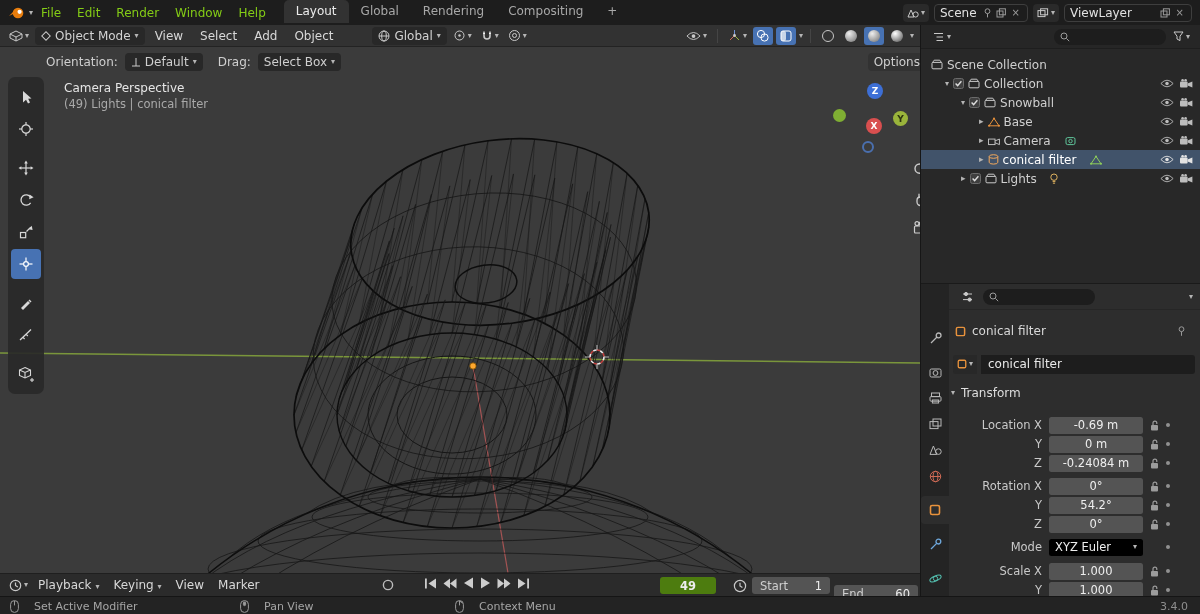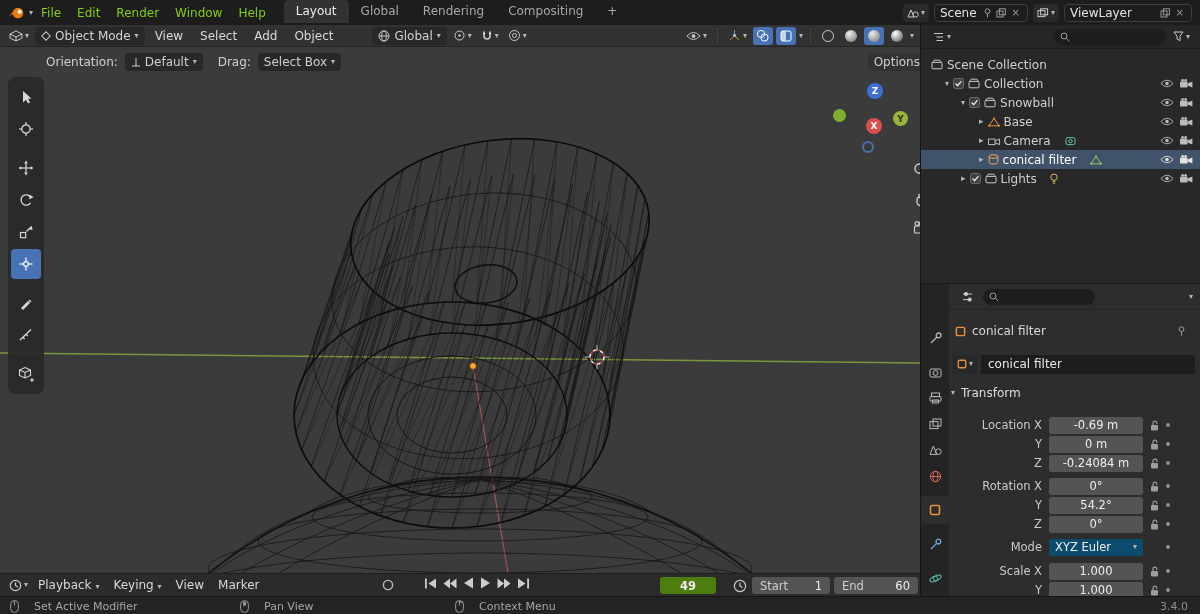--- a/index.html
+++ b/index.html
@@ -73,21 +73,21 @@
 .crumb{position:absolute;left:34px;top:40px;display:flex;align-items:center;gap:6px;color:#d8d8d8}
 .namerow{position:absolute;left:32px;top:70px;width:242px;height:20px;display:flex;align-items:center;gap:4px}
 .namesel{display:flex;align-items:center;gap:2px;background:#282828;border-radius:3px 0 0 3px;height:19px;padding:0 4px}
 .namein{flex:1;height:19px;background:#1d1d1d;border:none;border-radius:0 3px 3px 0;color:#e8e8e8;
   padding:0 7px;font-size:12px;outline:none;font-family:inherit}
 .secthdr{position:absolute;left:30px;top:102px;display:flex;align-items:center;gap:6px;color:#dedede}
 .trow{position:absolute;left:28px;width:252px;height:18px;display:flex;align-items:center}
 .trow .lbl{width:100px;text-align:right;padding-right:7px;color:#c9c9c9;font-size:11.5px}
 .val{width:94px;height:17px;background:#545454;border-radius:2.5px;color:#eeeeee;font-size:11.5px;
   display:flex;align-items:center;justify-content:center}
-.val.dd{justify-content:space-between;padding:0 6px;background:#0c4a6e}
+.val.dd{justify-content:space-between;padding:0 6px;background:#000000}
 .kdot{width:4px;height:4px;border-radius:50%;background:#909090;margin-left:7px}
 .lock{margin-left:7px;display:flex}
 
 .statusbar{position:absolute;left:0;top:596px;width:1200px;height:18px;background:#232323;
   border-top:1px solid #151515;font-size:11px;color:#a5a5a5;z-index:40}
 .sbi{position:absolute;top:0;height:18px;display:flex;align-items:center;gap:15px}
 </style>
 </head>
 <body>
 
@@ -452,20 +452,24 @@
       <span class="pill">
         <span>Select Box</span>
         <span class="caret">▾</span>
       </span>
       <span class="pill" style="margin-left:auto;background:#2f2f2fb0">
         <span>Options</span>
         <span class="caret">▾</span>
       </span>
     </div>
 
+    <div class="vp-ov">
+      <div class="t1">Camera Perspective</div>
+      <div class="t2">(49) Lights | conical filter</div>
+    </div>
 
     <div class="toolbar">
       <span class="tool">
           <svg width="16" height="16" viewBox="0 0 16 16">
             <path d="M5 2 L5 13.5 L8 10.8 L10 14.5 L12 13.5 L10.2 9.8 L13.5 9.5 Z" fill="#d8d8d8"></path>
           </svg>
         </span>
       <span class="tool">
           <svg width="16" height="16" viewBox="0 0 16 16" fill="none" stroke="#d8d8d8" stroke-width="1.2">
             <circle cx="8" cy="8" r="4.2"></circle>
@@ -622,21 +626,21 @@
     <span style="position:absolute;left:733px;top:5px">
       <svg width="14" height="14" viewBox="0 0 14 14" fill="none" stroke="#c9c9c9" stroke-width="1.2">
           <circle cx="7" cy="7" r="5.6"></circle>
           <path d="M7 3.8 V7 L9.4 8.6"></path>
         </svg>
     </span>
     <span class="tfield" style="left:752px;top:3px;width:78px">
       <span style="color:#cfcfcf">Start</span>
       <span>1</span>
     </span>
-    <span class="tfield" style="left:834px;top:3px;width:84px">
+    <span class="tfield" style="left:834px;top:11px;width:84px">
       <span style="color:#cfcfcf">End</span>
       <span>60</span>
     </span>
   </div>
 
   <div class="right">
 
     <div class="outliner">
       <div class="ohdr">
         <span class="hic">

